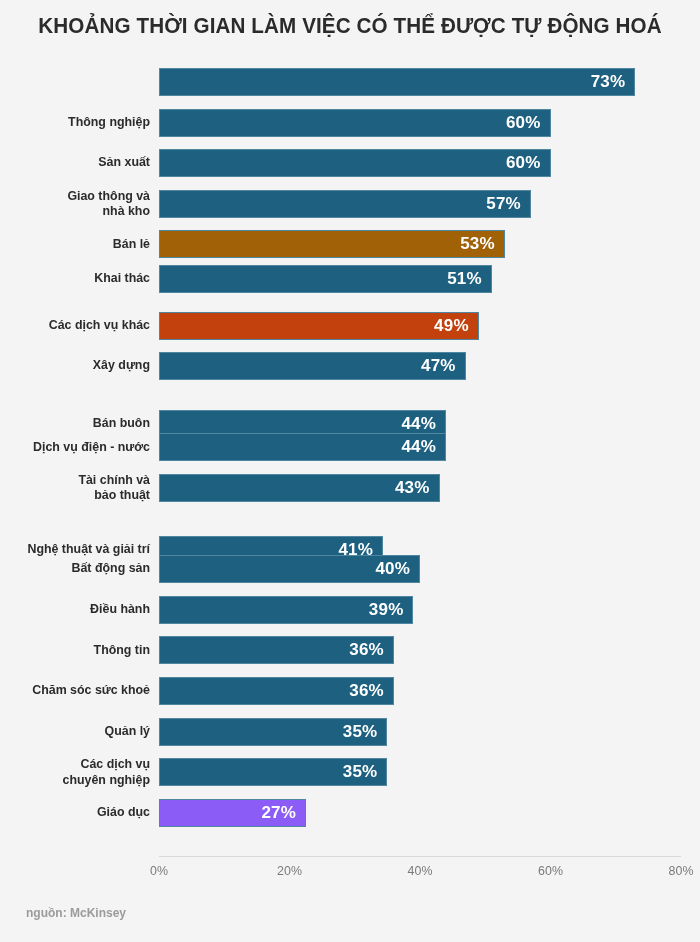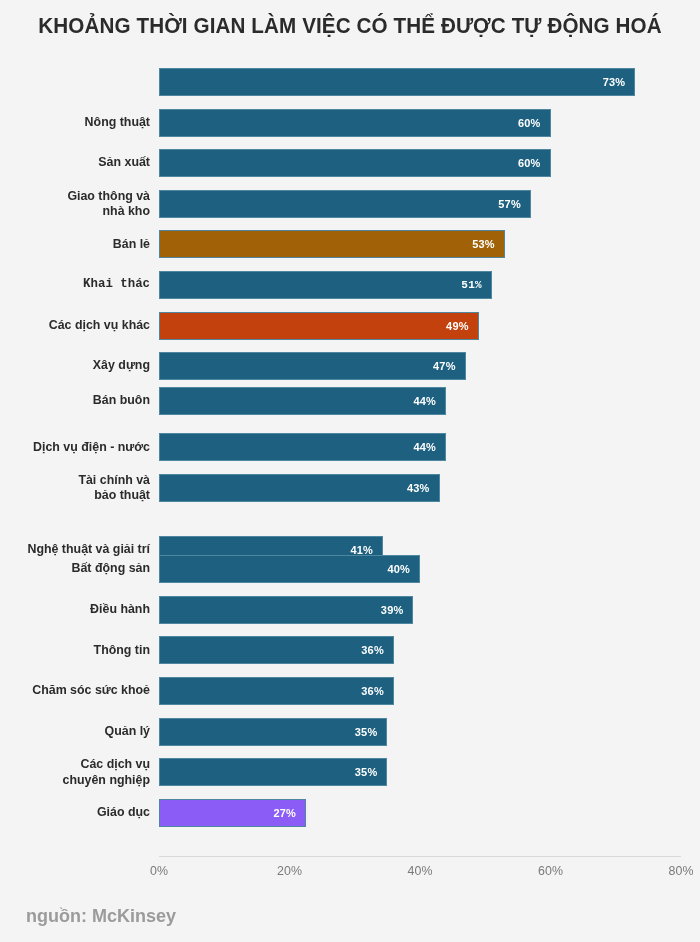--- a/index.html
+++ b/index.html
@@ -74,21 +74,21 @@
     height: 28px;
     background: #1d6080;
     box-sizing: border-box;
     border: 1px solid #4f87a0;
     display: flex;
     align-items: center;
     justify-content: flex-end;
   }
 
   .bar-value {
-    font-size: 11px;
+    font-size: 17px;
     font-weight: bold;
     color: #ffffff;
     padding-right: 9px;
     letter-spacing: 0.2px;
   }
 
   
   .axis-line {
     position: absolute;
     left: 159px;
@@ -113,40 +113,40 @@
     font-size: 12.4px;
     color: #7a7a7a;
     white-space: nowrap;
   }
 
   
   .source {
     position: absolute;
     left: 26px;
     top: 906px;
-    font-size: 18px;
+    font-size: 12px;
     font-weight: bold;
     color: #9b9b9b;
   }
 </style>
 </head>
 <body>
 
 <div id="chart-root">
 
   <div class="title">KHOẢNG THỜI GIAN LÀM VIỆC CÓ THỂ ĐƯỢC TỰ ĐỘNG HOÁ</div>
 
   <div class="plot" id="plot">
       <div class="row" style="top: 0px;">
         <div class="bar" style="width: 476.325px; background: rgb(29, 96, 128); border-color: rgb(79, 135, 160);">
           <span class="bar-value">73%</span>
         </div>
       </div>
       <div class="row" style="top: 40.6px;">
-        <div class="cat-label">Nông thuật</div>
+        <div class="cat-label">Thông nghiệp</div>
         <div class="bar" style="width: 391.5px; background: rgb(29, 96, 128); border-color: rgb(79, 135, 160);">
           <span class="bar-value">60%</span>
         </div>
       </div>
       <div class="row" style="top: 81.2px;">
         <div class="cat-label">Sản xuất</div>
         <div class="bar" style="width: 391.5px; background: rgb(29, 96, 128); border-color: rgb(79, 135, 160);">
           <span class="bar-value">60%</span>
         </div>
       </div>
@@ -156,39 +156,39 @@
         <div class="bar" style="width: 371.925px; background: rgb(29, 96, 128); border-color: rgb(79, 135, 160);">
           <span class="bar-value">57%</span>
         </div>
       </div>
       <div class="row" style="top: 162.4px;">
         <div class="cat-label">Bán lẻ</div>
         <div class="bar" style="width: 345.825px; background: #a16207; border-color: rgb(79, 135, 160);">
           <span class="bar-value">53%</span>
         </div>
       </div>
-      <div class="row" style="top: 203px; font-family: Liberation Mono, monospace;">
+      <div class="row" style="top: 197px;">
         <div class="cat-label">Khai thác</div>
         <div class="bar" style="width: 332.775px; background: rgb(29, 96, 128); border-color: rgb(79, 135, 160);">
           <span class="bar-value">51%</span>
         </div>
       </div>
       <div class="row" style="top: 243.6px;">
         <div class="cat-label">Các dịch vụ khác</div>
         <div class="bar" style="width: 319.725px; background: #c2410c; border-color: rgb(79, 135, 160);">
           <span class="bar-value">49%</span>
         </div>
       </div>
       <div class="row" style="top: 284.2px;">
         <div class="cat-label">Xây dựng</div>
         <div class="bar" style="width: 306.675px; background: rgb(29, 96, 128); border-color: rgb(79, 135, 160);">
           <span class="bar-value">47%</span>
         </div>
       </div>
-      <div class="row" style="top: 319px;">
+      <div class="row" style="top: 342px;">
         <div class="cat-label">Bán buôn</div>
         <div class="bar" style="width: 287.1px; background: rgb(29, 96, 128); border-color: rgb(79, 135, 160);">
           <span class="bar-value">44%</span>
         </div>
       </div>
       <div class="row" style="top: 365.4px;">
         <div class="cat-label">Dịch vụ điện - nước</div>
         <div class="bar" style="width: 287.1px; background: rgb(29, 96, 128); border-color: rgb(79, 135, 160);">
           <span class="bar-value">44%</span>
         </div>

